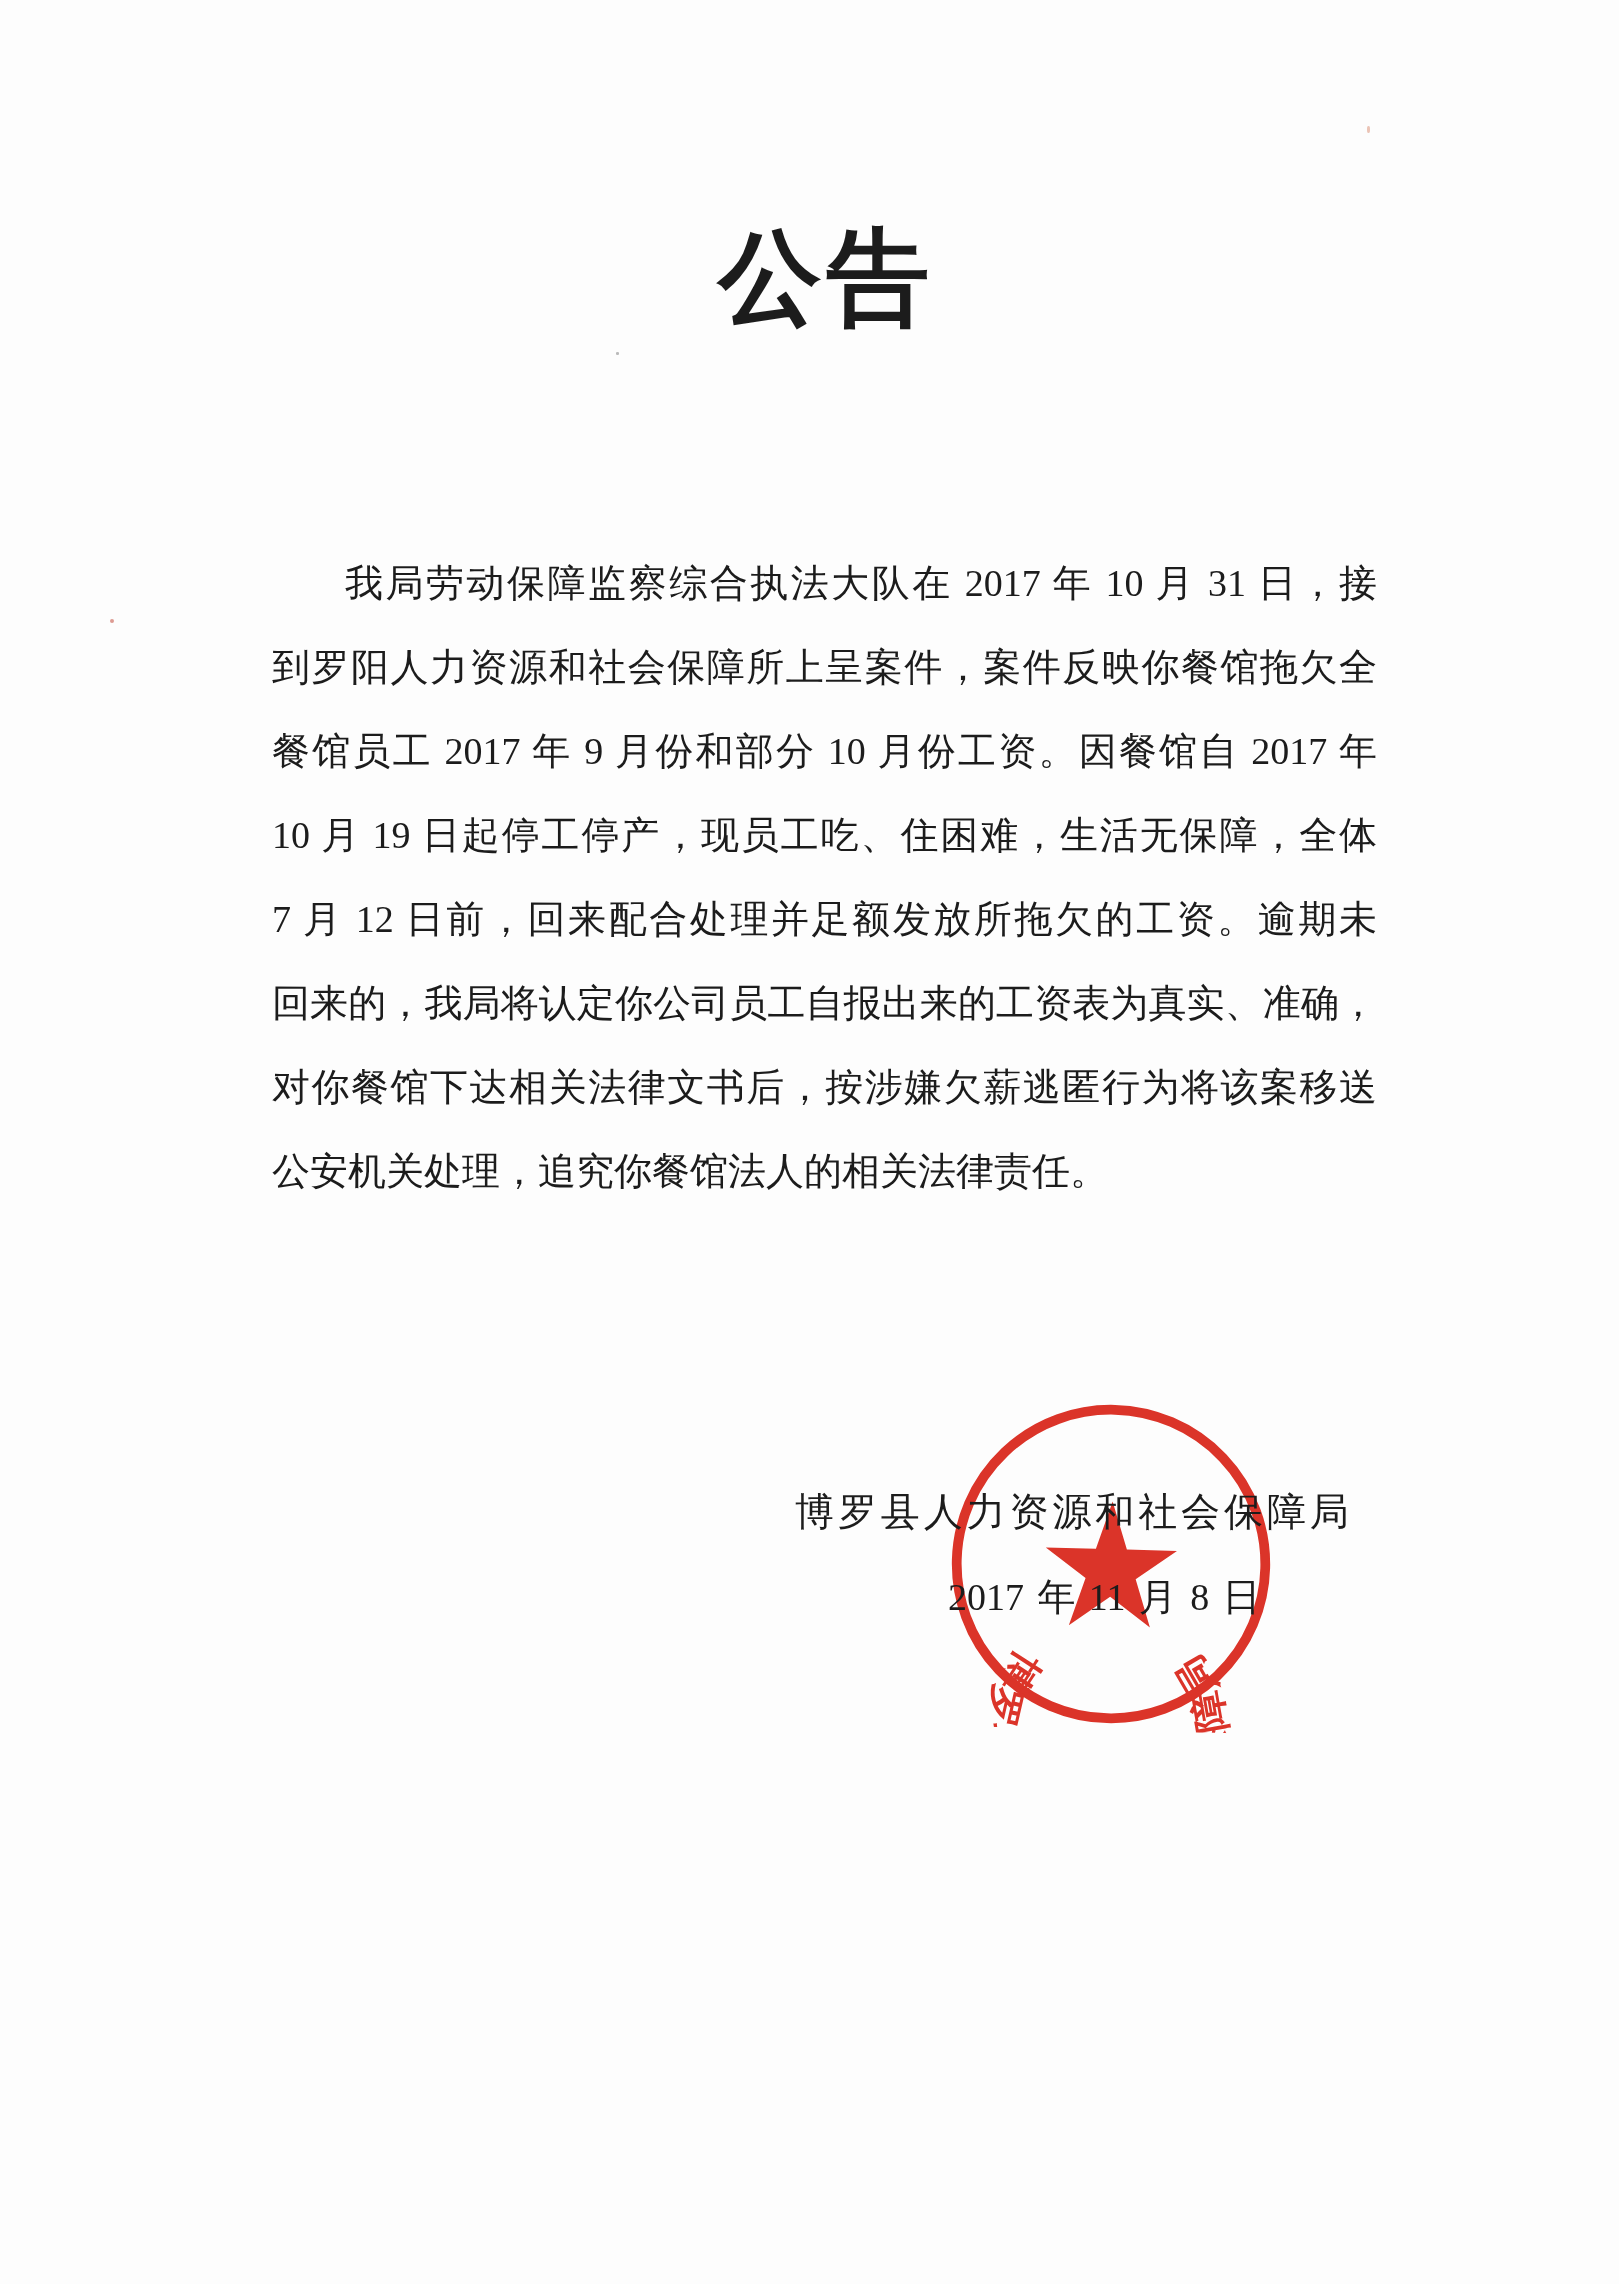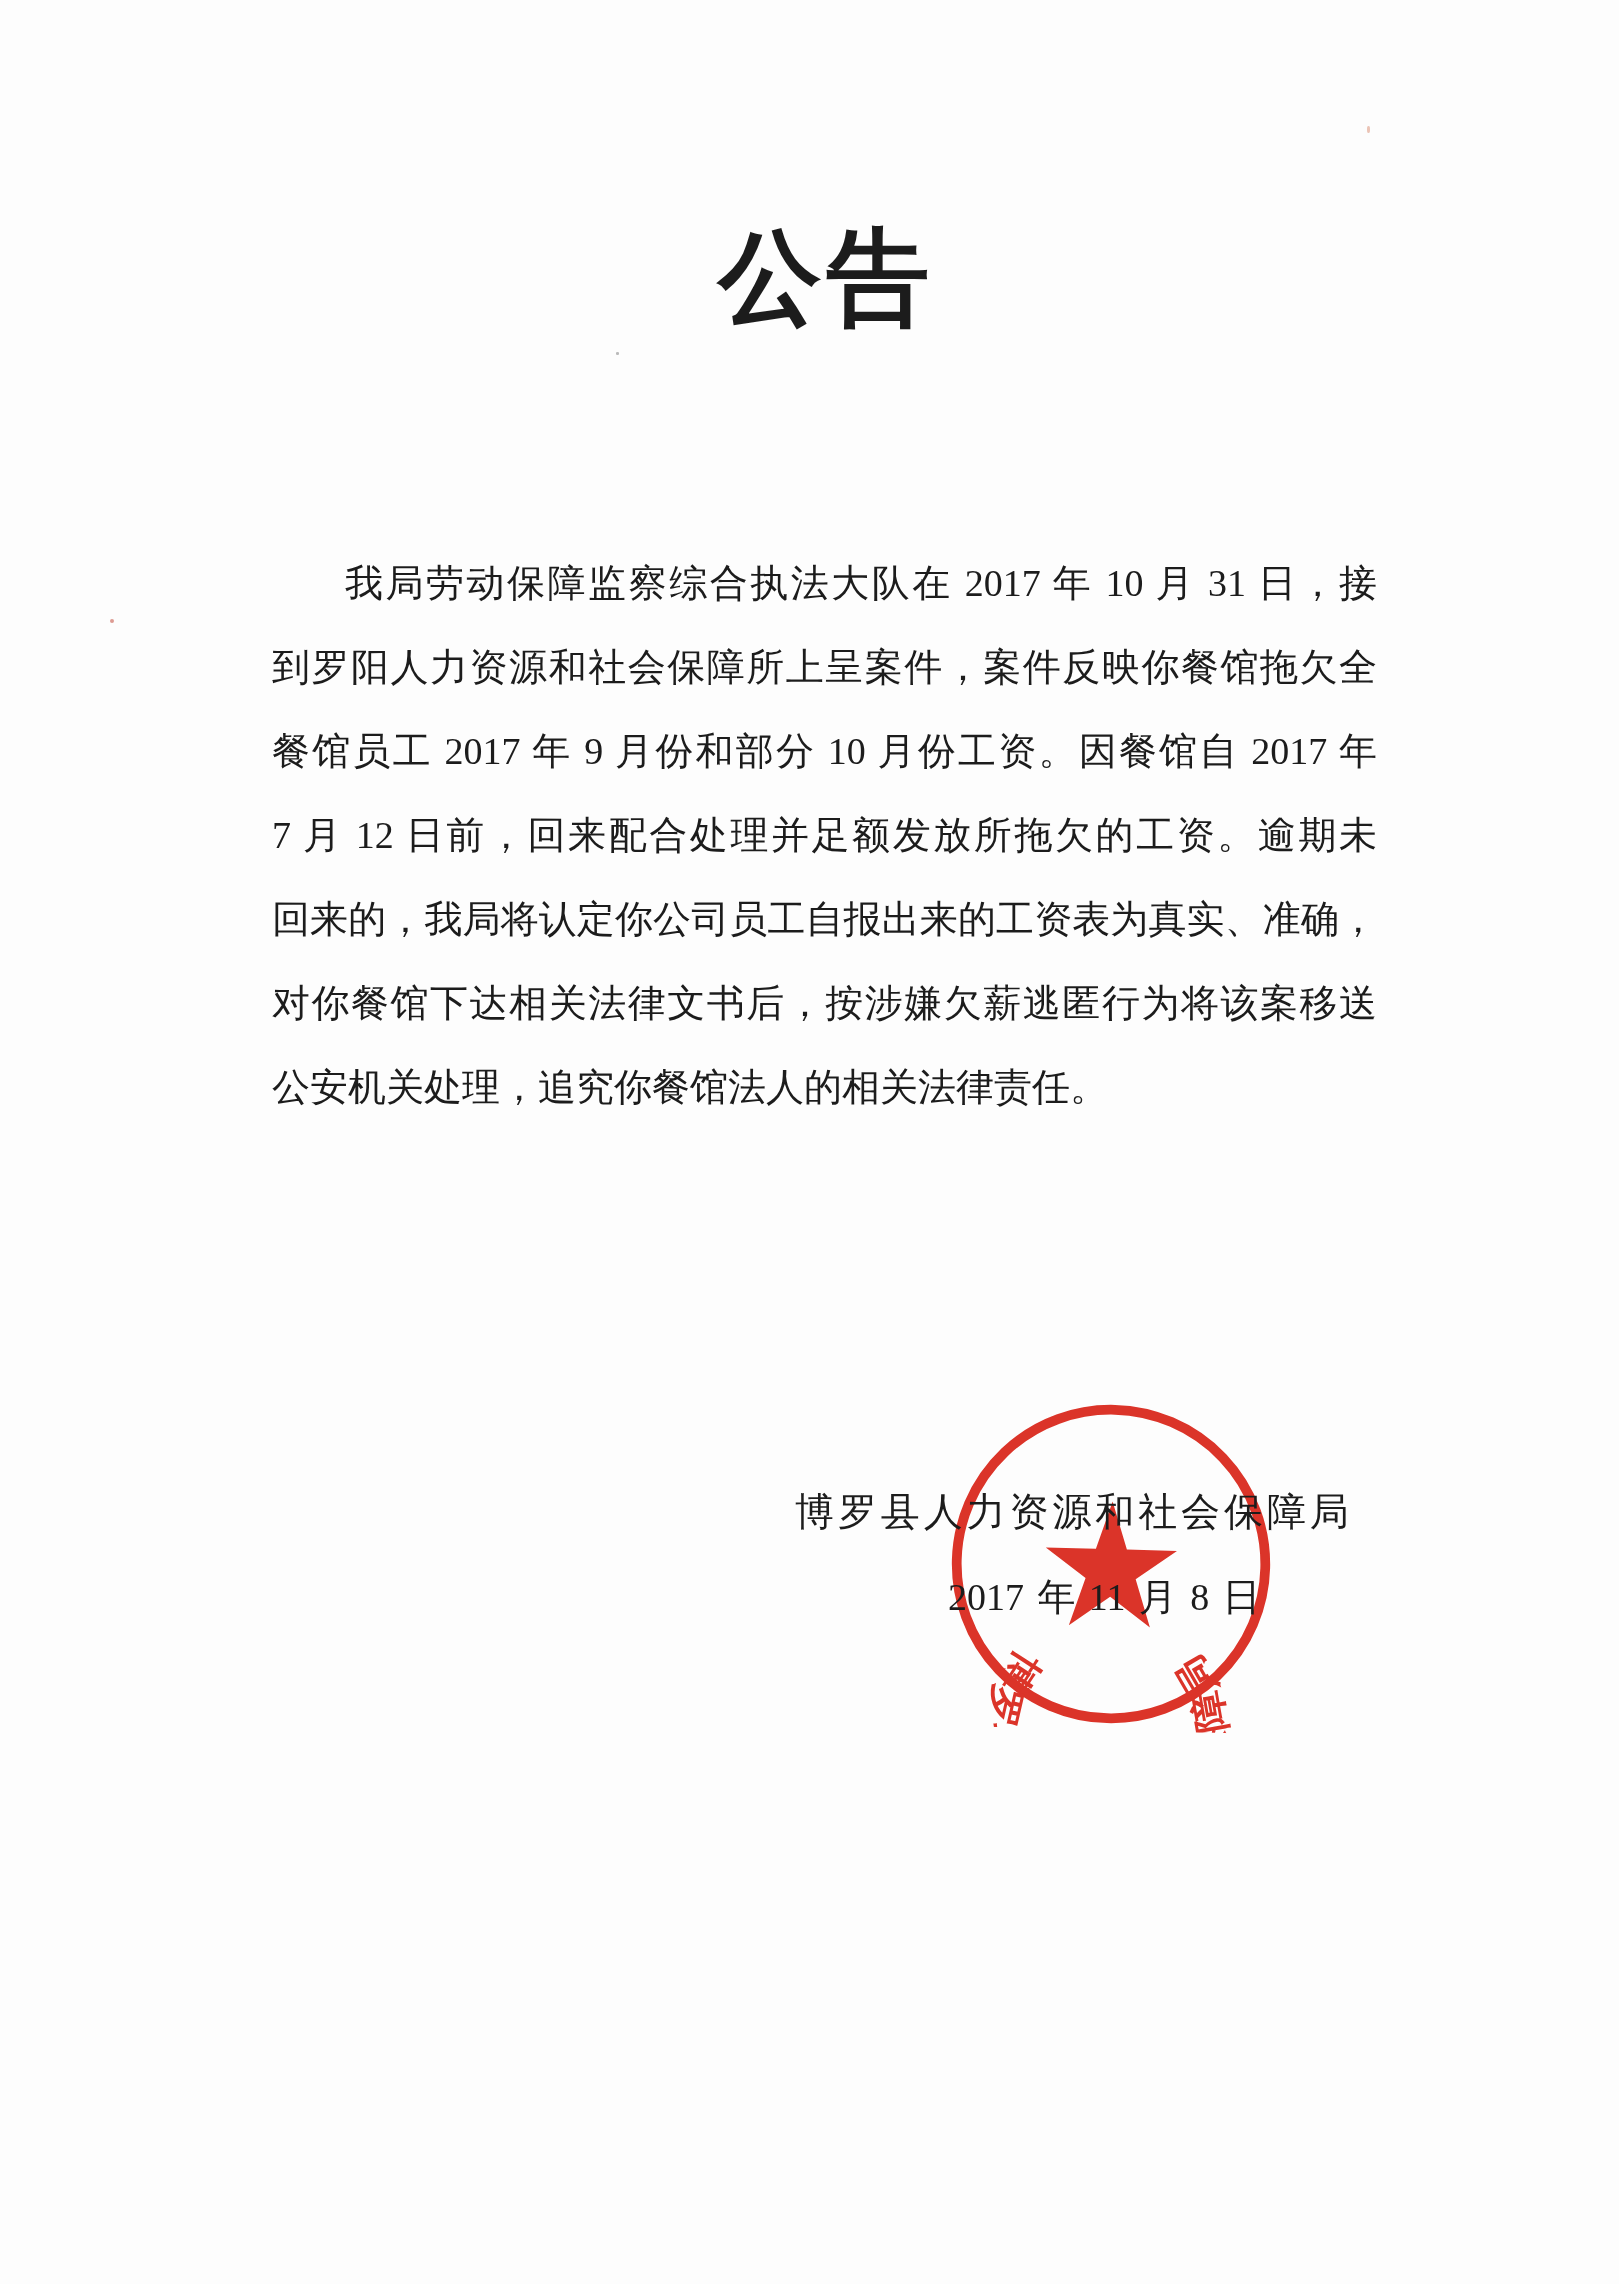--- a/index.html
+++ b/index.html
@@ -75,20 +75,21 @@
   <div class="speck s2"></div>
   <div class="speck s3"></div>
 
   <div class="title">公告</div>
 
 
   <div class="body-block">
     <div class="body-line indent">我局劳动保障监察综合执法大队在 2017 年 10 月 31 日，接</div>
     <div class="body-line">到罗阳人力资源和社会保障所上呈案件，案件反映你餐馆拖欠全</div>
     <div class="body-line">餐馆员工 2017 年 9 月份和部分 10 月份工资。因餐馆自 2017 年</div>
+    <div class="body-line">10 月 19 日起停工停产，现员工吃、住困难，生活无保障，全体</div>
     <div class="body-line">7 月 12 日前，回来配合处理并足额发放所拖欠的工资。逾期未</div>
     <div class="body-line">回来的，我局将认定你公司员工自报出来的工资表为真实、准确，</div>
     <div class="body-line">对你餐馆下达相关法律文书后，按涉嫌欠薪逃匿行为将该案移送</div>
     <div class="body-line last">公安机关处理，追究你餐馆法人的相关法律责任。</div>
   </div>
 
   <div class="seal">
     <svg viewBox="0 0 510 510" xmlns="http://www.w3.org/2000/svg">
       <defs>
         <path id="ringPath" d="M 127.7 382.3 A 180 180 0 1 0 382.3 382.3" fill="none"></path>

